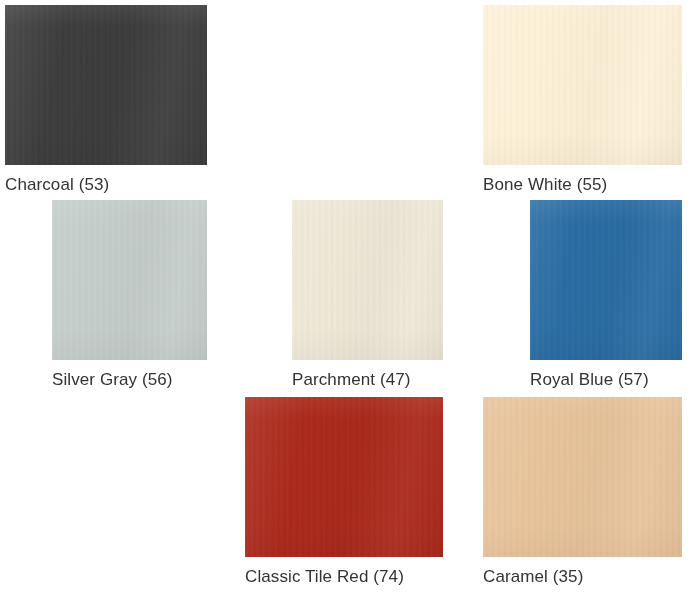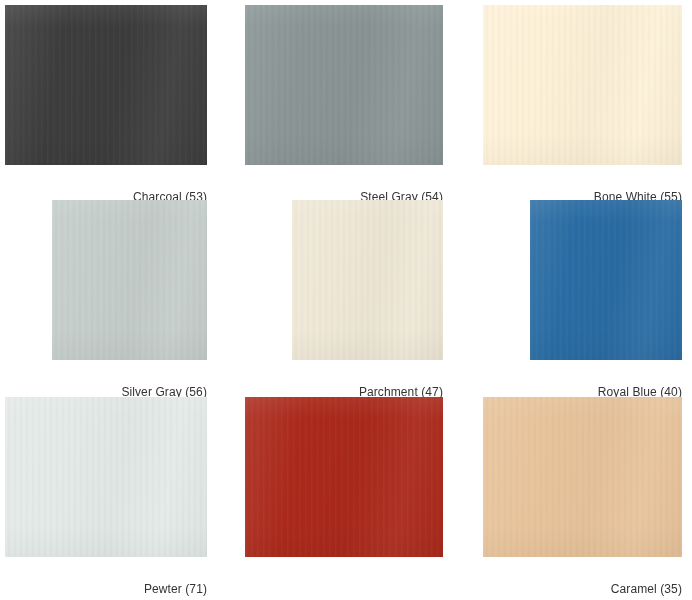--- a/index.html
+++ b/index.html
@@ -60,23 +60,23 @@
         rgba(255,255,255,0.000) 6px),
       linear-gradient(180deg,
         rgba(255,255,255,0.060) 0%,
         rgba(255,255,255,0.000) 14%,
         rgba(0,0,0,0.000) 80%,
         rgba(0,0,0,0.028) 100%);
     pointer-events: none;
   }
 
   .swatch-label {
-    margin-top: 24px;
-    text-align: right;
-    font-size: 12px;
+    margin-top: 12px;
+    text-align: left;
+    font-size: 17px;
     line-height: 16px;
     color: #333333;
     letter-spacing: 0.1px;
     white-space: nowrap;
   }
 
   
   .col-0 { left: 5px;   width: 202px; }
   .col-1 { left: 245px; width: 198px; }
   .col-2 { left: 483px; width: 199px; }
@@ -87,44 +87,37 @@
   .row-2 { top: 397px; }
 </style>
 </head>
 <body>
 
 <div id="swatch-grid">
     <div class="swatch-cell col-0 row-0">
       <div class="swatch-chip" style="background-color: rgb(61, 61, 61);"></div>
       <div class="swatch-label">Charcoal (53)</div>
     </div>
-    <div class="swatch-cell col-1 row-0">
-      <div class="swatch-chip" style="background-color: rgb(138, 149, 150);"></div>
-      <div class="swatch-label">Steel Gray (54)</div>
-    </div>
     <div class="swatch-cell col-2 row-0">
       <div class="swatch-chip" style="background-color: rgb(253, 241, 216);"></div>
       <div class="swatch-label">Bone White (55)</div>
     </div>
     <div class="swatch-cell col-0 row-1">
       <div class="swatch-chip" style="background-color: rgb(197, 206, 203);"></div>
       <div class="swatch-label">Silver Gray (56)</div>
     </div>
     <div class="swatch-cell col-1 row-1">
       <div class="swatch-chip" style="background-color: rgb(239, 232, 215);"></div>
       <div class="swatch-label">Parchment (47)</div>
     </div>
     <div class="swatch-cell col-2 row-1">
       <div class="swatch-chip" style="background-color: rgb(42, 109, 164);"></div>
-      <div class="swatch-label">Royal Blue (40)</div>
-    </div>
-    <div class="swatch-cell col-0 row-2">
-      <div class="swatch-chip" style="background-color: rgb(228, 234, 232);"></div>
-      <div class="swatch-label">Pewter (71)</div>
+      <div class="swatch-label">Royal Blue (57)</div>
     </div>
     <div class="swatch-cell col-1 row-2">
       <div class="swatch-chip" style="background-color: rgb(171, 42, 28);"></div>
+      <div class="swatch-label">Classic Tile Red (74)</div>
     </div>
     <div class="swatch-cell col-2 row-2">
       <div class="swatch-chip" style="background-color: rgb(232, 196, 156);"></div>
       <div class="swatch-label">Caramel (35)</div>
     </div>
   </div>
 
 </body></html>

